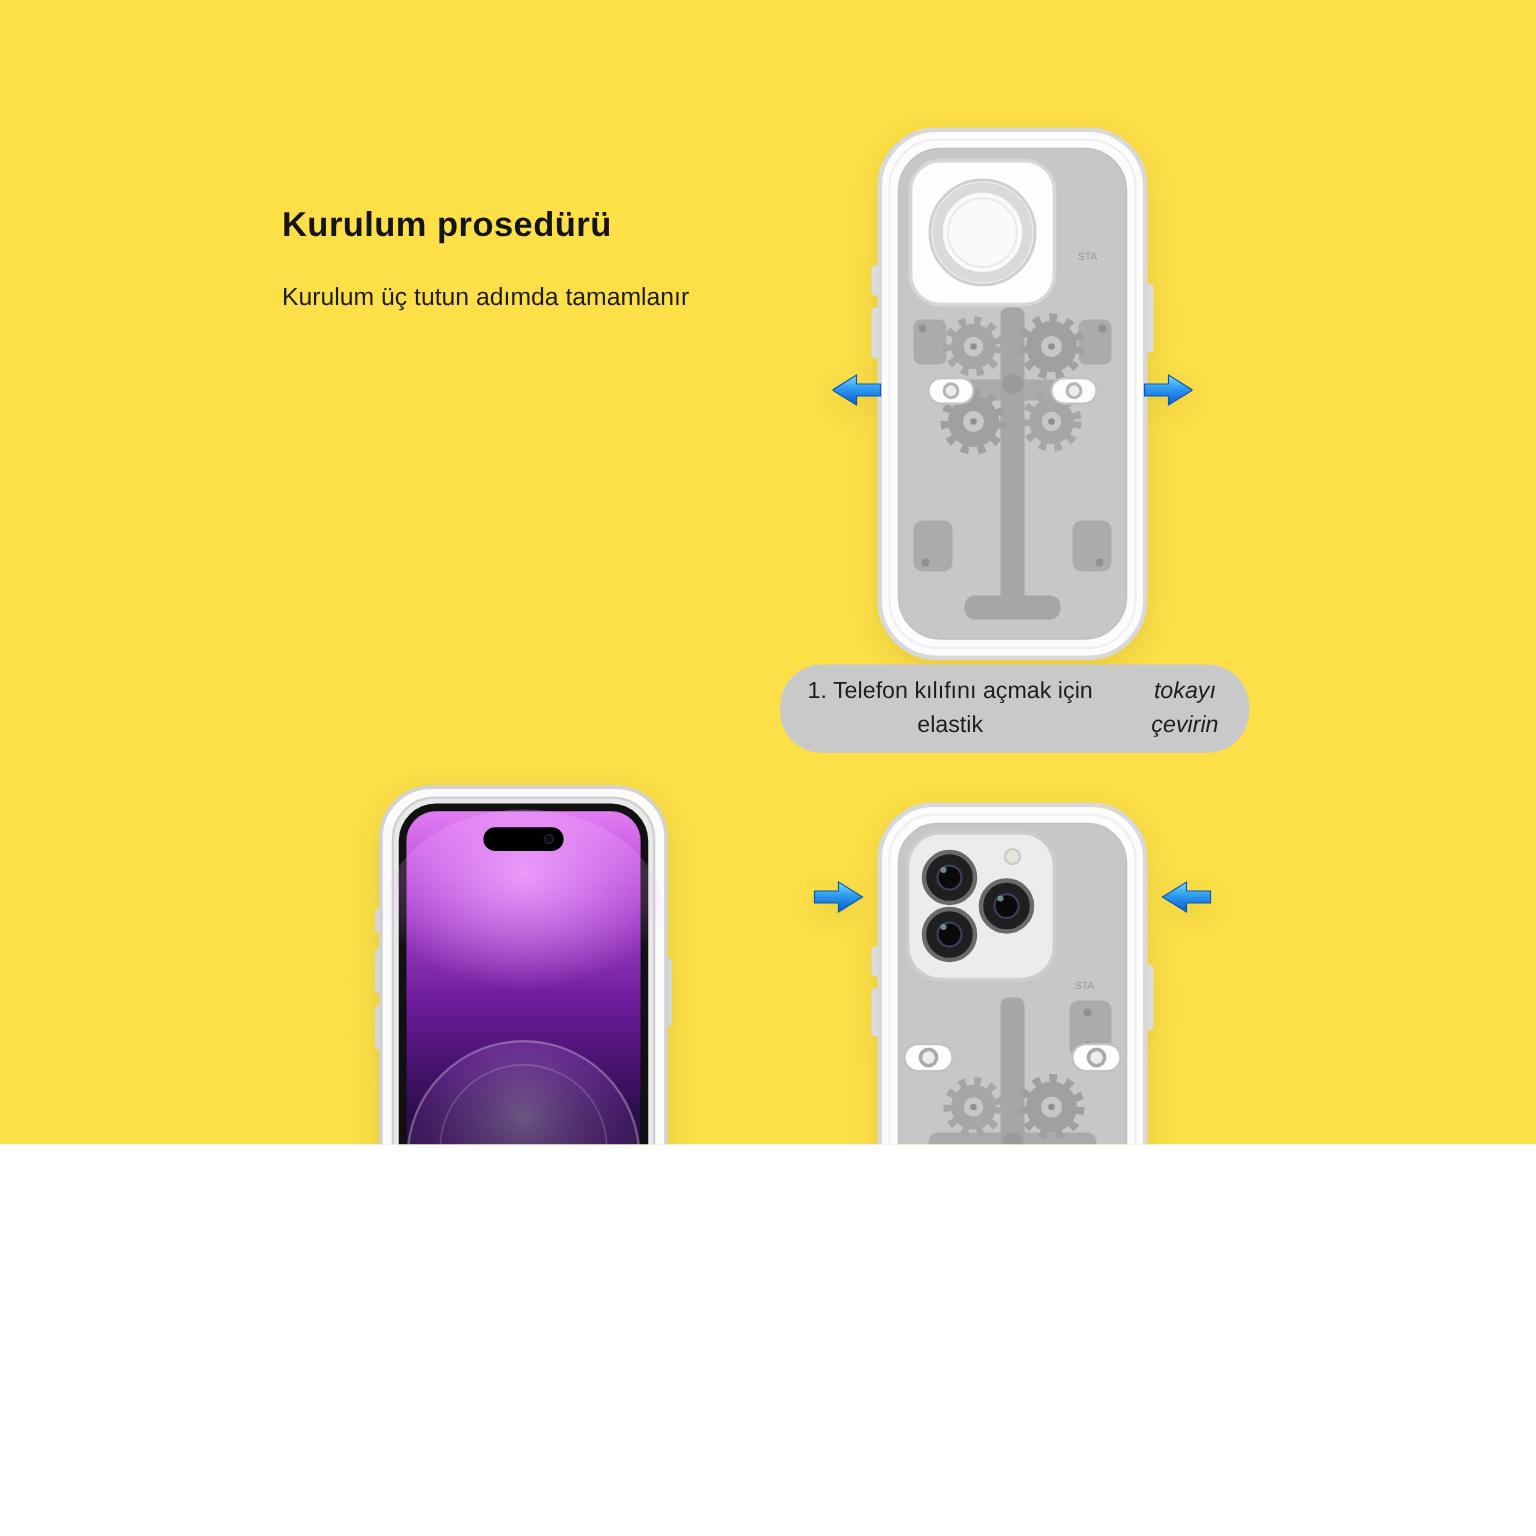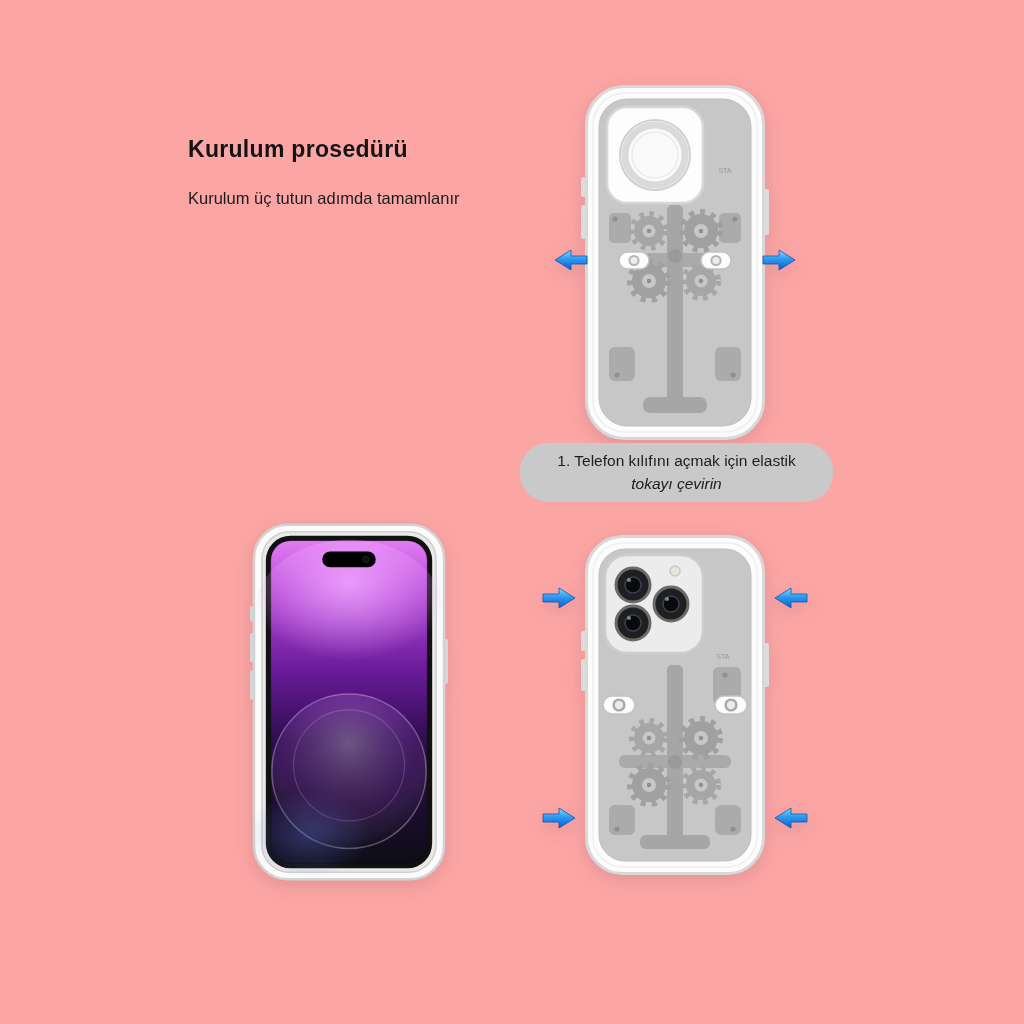--- a/index.html
+++ b/index.html
@@ -1,29 +1,29 @@
 <!DOCTYPE html>
 <html><head>
 <meta charset="utf-8">
 <style>
   html,body{margin:0;padding:0;background:#ffffff;}
   .canvas{
-    position:relative;width:1024px;height:1024px;background:#fca5a5;
+    position:relative;width:1024px;height:763px;background:#fde047;
     font-family:"Liberation Sans", sans-serif;color:#1d1d1d;overflow:hidden;
   }
   .abs{position:absolute;}
   .page-title{
     left:188px;top:136px;font-size:23px;font-weight:bold;letter-spacing:0.3px;color:#141414;
   }
   .page-subtitle{
     left:188px;top:189px;font-size:16.5px;color:#1b1b1b;
   }
   .caption-box{
     background:#c9c9c9;color:#1d1d1d;text-align:center;
-    display:flex;flex-direction:column;justify-content:center;align-items:center;border-radius:28px;
+    display:flex;justify-content:center;align-items:center;border-radius:28px;
   }
   .cap-line1{font-size:15.5px;line-height:1.45;}
   .cap-line2{font-size:15.5px;line-height:1.45;font-style:italic;}
   .cap-small{font-size:13px;line-height:1.4;}
   .illus{filter:drop-shadow(0 5px 9px rgba(0,0,0,0.10));}
 </style>
 </head>
 <body>
 
 <div class="canvas">

